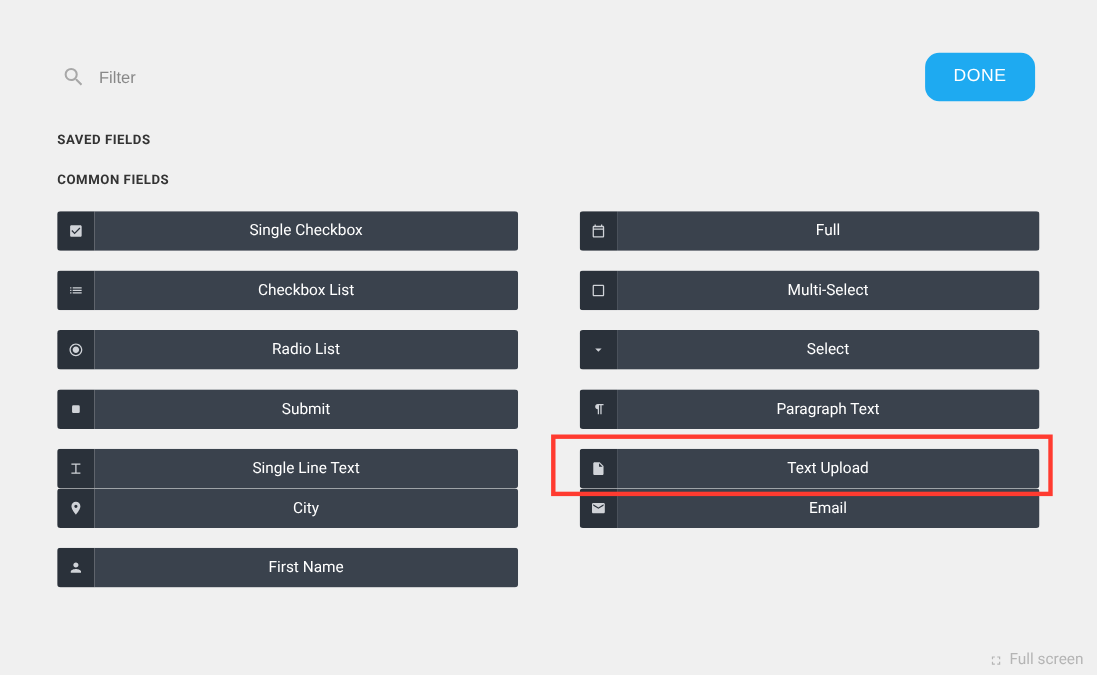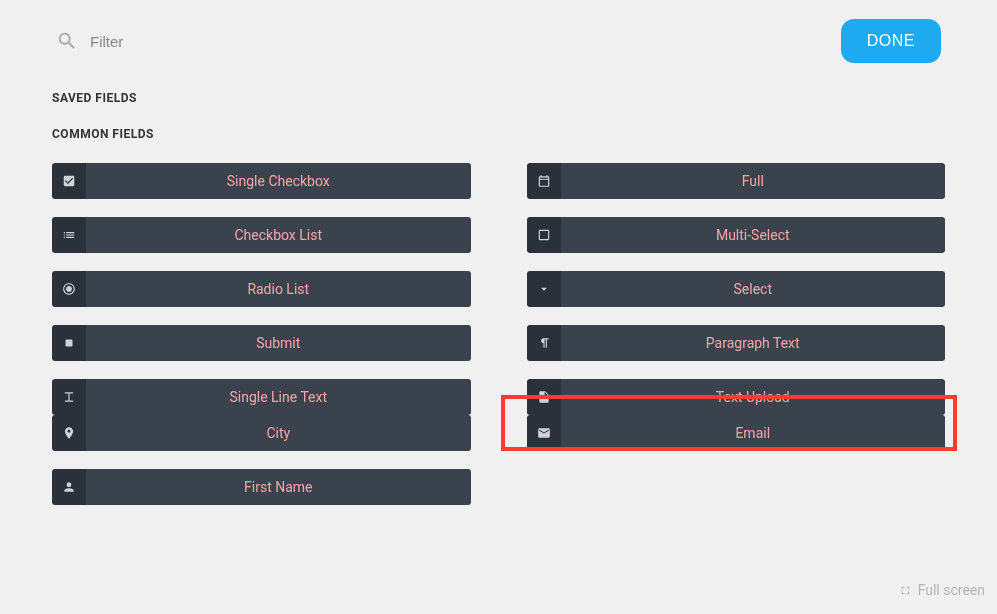--- a/index.html
+++ b/index.html
@@ -12,21 +12,21 @@
       background: #f0f0f0;
       width: 997px;
       height: 614px;
       overflow: hidden;
       position: relative;
     }
     .header {
       display: flex;
       align-items: center;
       justify-content: space-between;
-      padding: 19px 56px 28px 56px;
+      padding: 48px 56px 28px 56px;
     }
     .search-wrap {
       display: flex;
       align-items: center;
       gap: 12px;
     }
     .search-icon {
       width: 22px;
       height: 22px;
       fill: #a8a8a8;
@@ -92,31 +92,31 @@
       width: 14px;
       height: 14px;
       fill: #d0d3d8;
     }
     .field-label {
       flex: 1;
       background: #3a424d;
       display: flex;
       align-items: center;
       justify-content: center;
-      color: #fca5a5;
+      color: #ffffff;
       font-size: 14px;
     }
     .highlight {
       position: absolute;
       border: 4px solid #ff3b30;
       pointer-events: none;
     }
     .fullscreen {
       position: absolute;
-      bottom: 16px;
+      bottom: 6px;
       right: 12px;
       display: flex;
       align-items: center;
       gap: 6px;
       color: #b5b5b5;
       font-size: 14px;
       cursor: pointer;
       margin-top: 32px;
     }
     .fullscreen svg {

